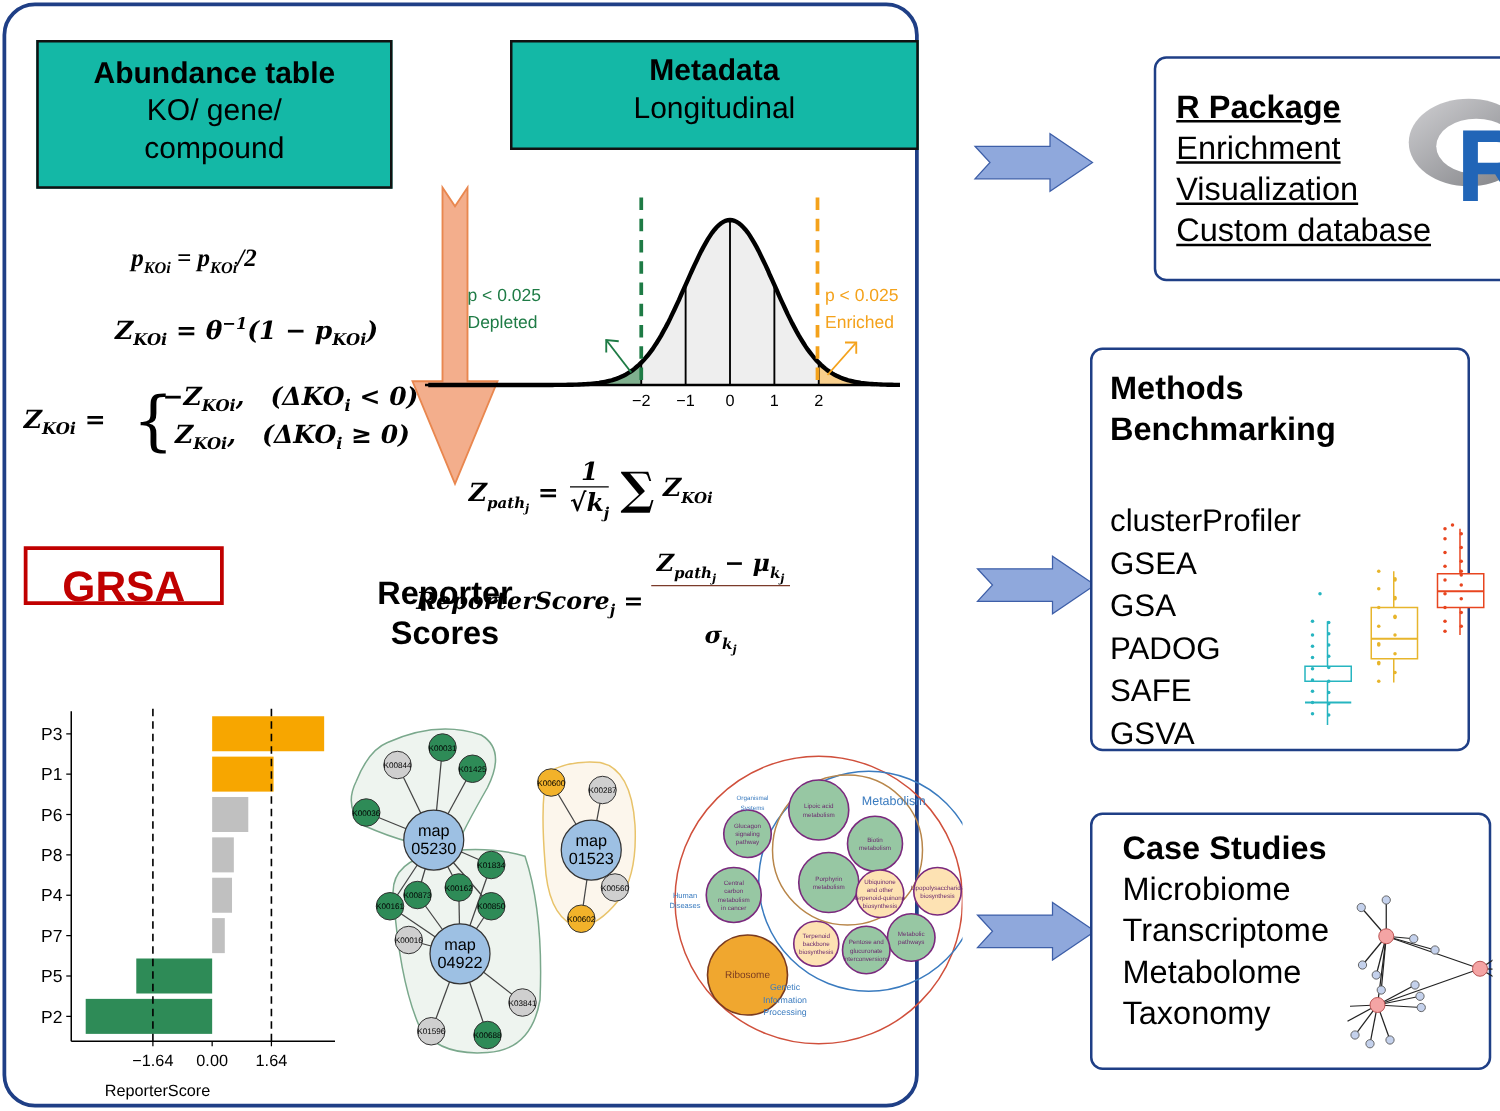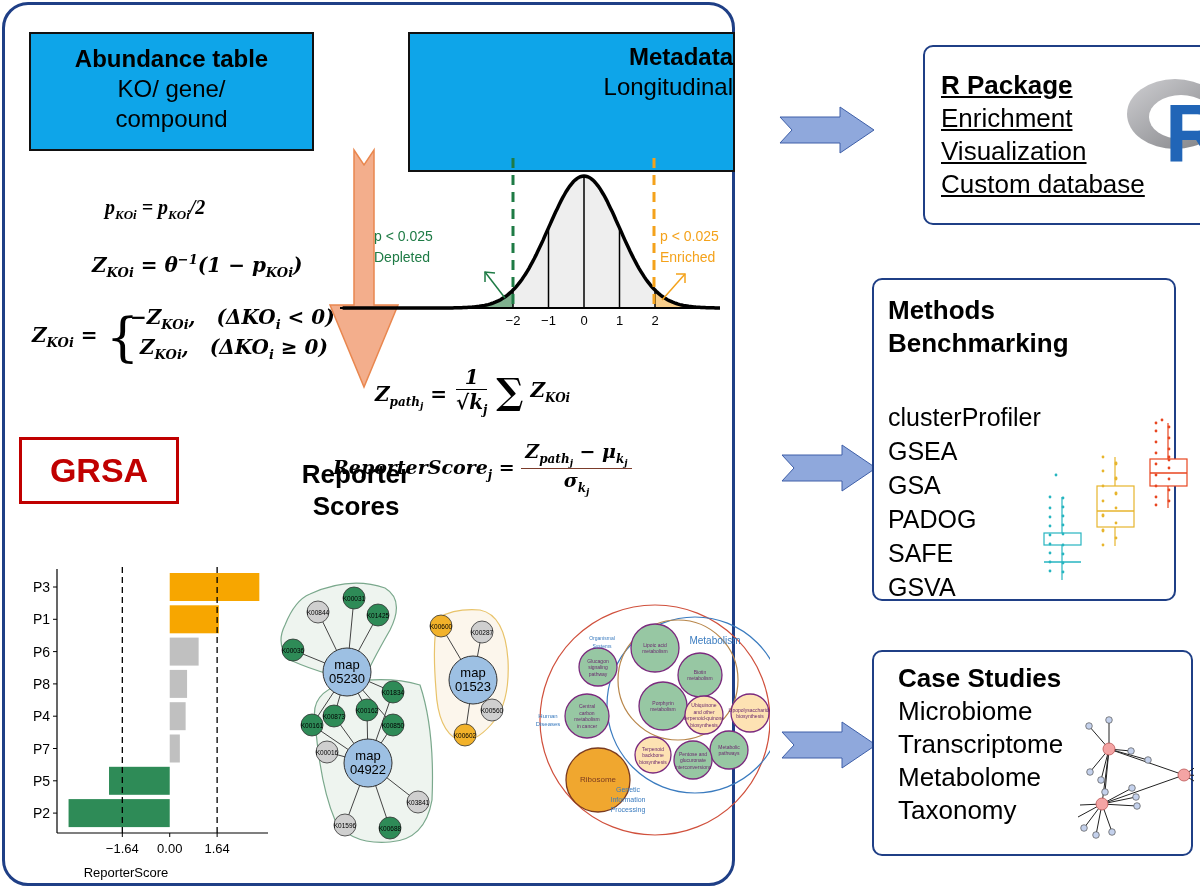--- a/index.html
+++ b/index.html
@@ -1,51 +1,51 @@
 <!DOCTYPE html>
 <html><head>
 <meta charset="utf-8">
 <style>
   html,body{margin:0;padding:0;background:#fff;}
   body{width:1200px;height:889px;position:relative;overflow:hidden;font-family:"Liberation Sans",sans-serif;color:#000;}
   .abs{position:absolute;}
   .frame{border:3px solid #1f3f86;border-radius:26px;box-sizing:border-box;background:#fff;}
-  .boxblk{border:2px solid #111;box-sizing:border-box;text-align:center;background:#0ea5e9;}
+  .boxblk{border:2px solid #111;box-sizing:border-box;text-align:center;background:#14b8a6;}
   .bold{font-weight:bold;}
   .f24{font-size:24px;line-height:30px;}
   .math{font-family:"DejaVu Serif",serif;font-weight:bold;font-style:italic;font-size:19px;}
   .panel{border:2px solid #1f3f86;border-radius:10px;box-sizing:border-box;background:#fff;}
   .panel .ln{font-size:26px;line-height:33px;white-space:nowrap;}
   .grsa{border:3px solid #c00000;box-sizing:border-box;color:#c00000;font-weight:bold;font-size:34px;text-align:center;line-height:60px;}
   svg text{font-family:"Liberation Sans",sans-serif;}
 </style>
 </head>
 <body>
 
 <div class="abs frame" style="left:2px;top:2px;width:733px;height:884px;"></div>
 
 <div class="abs boxblk" style="left:29px;top:32px;width:285px;height:119px;padding-top:10px;">
   <div class="bold f24">Abundance table</div>
   <div class="f24">KO/ gene/</div>
   <div class="f24">compound</div>
 </div>
 
-<div class="abs boxblk" style="left:408px;top:32px;width:327px;height:140px;padding-top:8px;text-align:right;">
+<div class="abs boxblk" style="left:408px;top:32px;width:327px;height:88px;padding-top:8px;">
   <div class="bold f24">Metadata</div>
   <div class="f24">Longitudinal</div>
 </div>
 
 <div class="abs math" style="left:105px;top:196px;font-size:20px;font-family:Liberation Serif, serif;">
   <i>p</i><sub style="font-size:13px">KOi</sub> = <i>p</i><sub style="font-size:13px">KOi</sub>/2
 </div>
 <div class="abs math" style="left:92px;top:252px;font-size:20px;">
   Z<sub style="font-size:13px">KOi</sub> = θ<sup style="font-size:13px">−1</sup>(1 − <i>p</i><sub style="font-size:13px">KOi</sub>)
 </div>
 <div class="abs math" style="left:18px;top:305px;font-size:20px;">
-  <span style="position:absolute;left:14px;top:18px;white-space:nowrap;font-style:italic;">Z<sub style="font-size:13px">KOi</sub> =</span>
+  <span style="position:absolute;left:1px;top:18px;white-space:nowrap;font-style:italic;">Z<sub style="font-size:13px">KOi</sub> =</span>
   <span style="position:absolute;left:88px;top:2px;font-size:52px;font-weight:normal;font-style:normal;line-height:60px;">{</span>
   <span style="position:absolute;left:112px;top:0;white-space:nowrap;">−Z<sub style="font-size:13px">KOi</sub>,&nbsp;&nbsp;&nbsp;(ΔKO<sub style="font-size:13px">i</sub> &lt; 0)</span>
   <span style="position:absolute;left:122px;top:30px;white-space:nowrap;">Z<sub style="font-size:13px">KOi</sub>,&nbsp;&nbsp;&nbsp;(ΔKO<sub style="font-size:13px">i</sub> ≥ 0)</span>
 </div>
 
 <svg class="abs" style="left:328px;top:145px;" width="90" height="255" viewBox="0 0 90 255">
   <polygon points="26,5 36,20 46,5 46,160 70,160 36,242 2,160 26,160" fill="#f3ae8c" stroke="#e9874f" stroke-width="1.5"></polygon>
 </svg>
 
 <svg class="abs" style="left:340px;top:150px;" width="380" height="180" viewBox="0 0 380 180">
@@ -90,30 +90,30 @@
     <span style="display:block;border-bottom:1.5px solid #000;padding:0 4px;">1</span>
     <span style="display:block;">√k<sub style="font-size:12px">j</sub></span>
   </span>
   <span style="display:inline-block;vertical-align:middle;font-size:36px;font-style:normal;">∑</span>
   <span style="display:inline-block;vertical-align:middle;">Z<sub style="font-size:12px">KOi</sub></span>
 </div>
 <div class="abs math" style="left:333px;top:440px;font-size:19px;white-space:nowrap;">
   <span style="display:inline-block;vertical-align:middle;">ReporterScore<sub style="font-size:12px">j</sub> =</span>
   <span style="display:inline-block;vertical-align:middle;text-align:center;">
     <span style="display:block;border-bottom:1.5px solid #7b3b2a;padding:0 4px;">Z<sub style="font-size:12px">path<sub style="font-size:9px">j</sub></sub> − μ<sub style="font-size:12px">k<sub style="font-size:9px">j</sub></sub></span>
-    <span style="display:block;">σ<sub style="font-size:12px">k<sub style="font-size:9px">j</sub></sub></span>
+    <span style="display:block;margin-top:28px;">σ<sub style="font-size:12px">k<sub style="font-size:9px">j</sub></sub></span>
   </span>
 </div>
 
 <div class="abs bold" style="left:296px;top:458px;width:120px;text-align:center;font-size:26px;line-height:32px;">
   <div>Reporter</div>
   <div>Scores</div>
 </div>
 
-<div class="abs grsa" style="left:19px;top:437px;width:160px;height:67px;">GRSA</div>
+<div class="abs grsa" style="left:19px;top:437px;width:160px;height:47px;">GRSA</div>
 
 <svg class="abs" id="barchart" style="left:0;top:555px;" width="280" height="330" viewBox="0 0 280 330">
   <g id="bars">
       <rect x="169.72602739726028" y="18" width="89.60273972602738" height="28" fill="#f7a600"></rect>
       <rect x="169.72602739726028" y="50.3" width="49.13698630136986" height="28" fill="#f7a600"></rect>
       <rect x="169.72602739726028" y="82.6" width="28.9041095890411" height="28" fill="#c0c0c0"></rect>
       <rect x="169.72602739726028" y="114.89999999999999" width="17.342465753424648" height="28" fill="#c0c0c0"></rect>
       <rect x="169.72602739726028" y="147.2" width="15.897260273972591" height="28" fill="#c0c0c0"></rect>
       <rect x="169.72602739726028" y="179.5" width="10.116438356164394" height="28" fill="#c0c0c0"></rect>
       <rect x="109.02739726027397" y="211.79999999999998" width="60.69863013698631" height="28" fill="#2e8b57"></rect>

